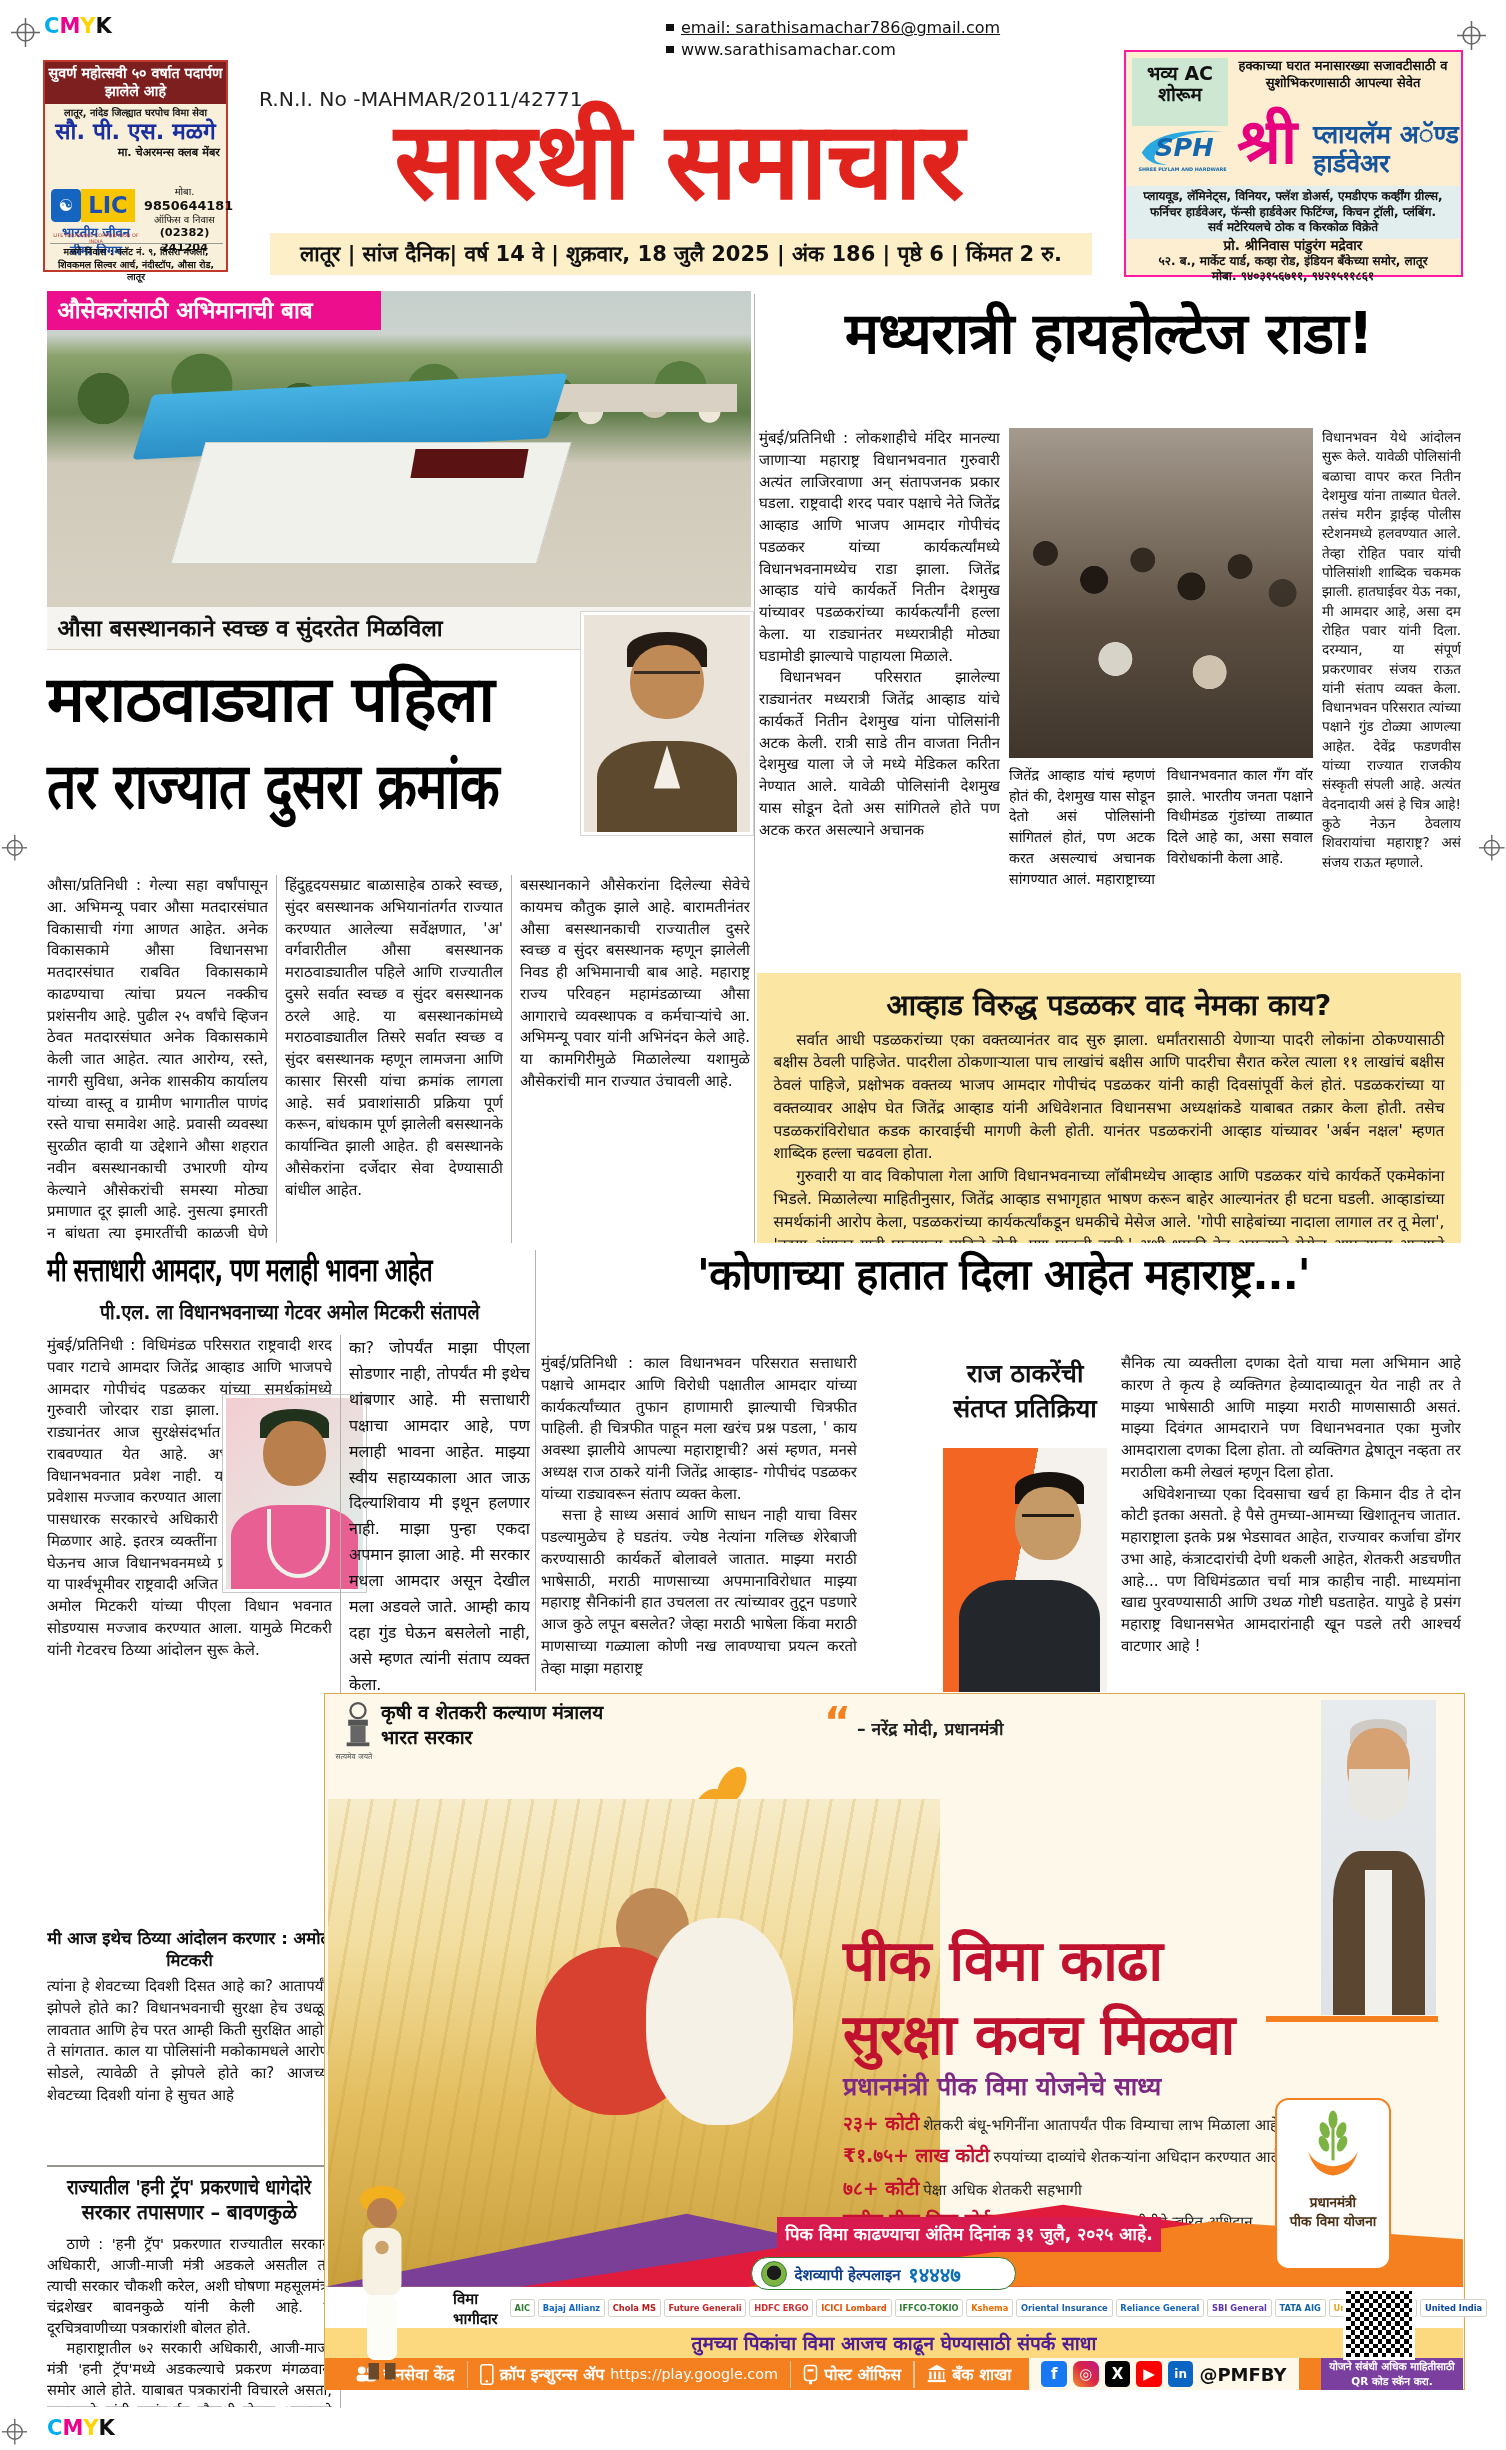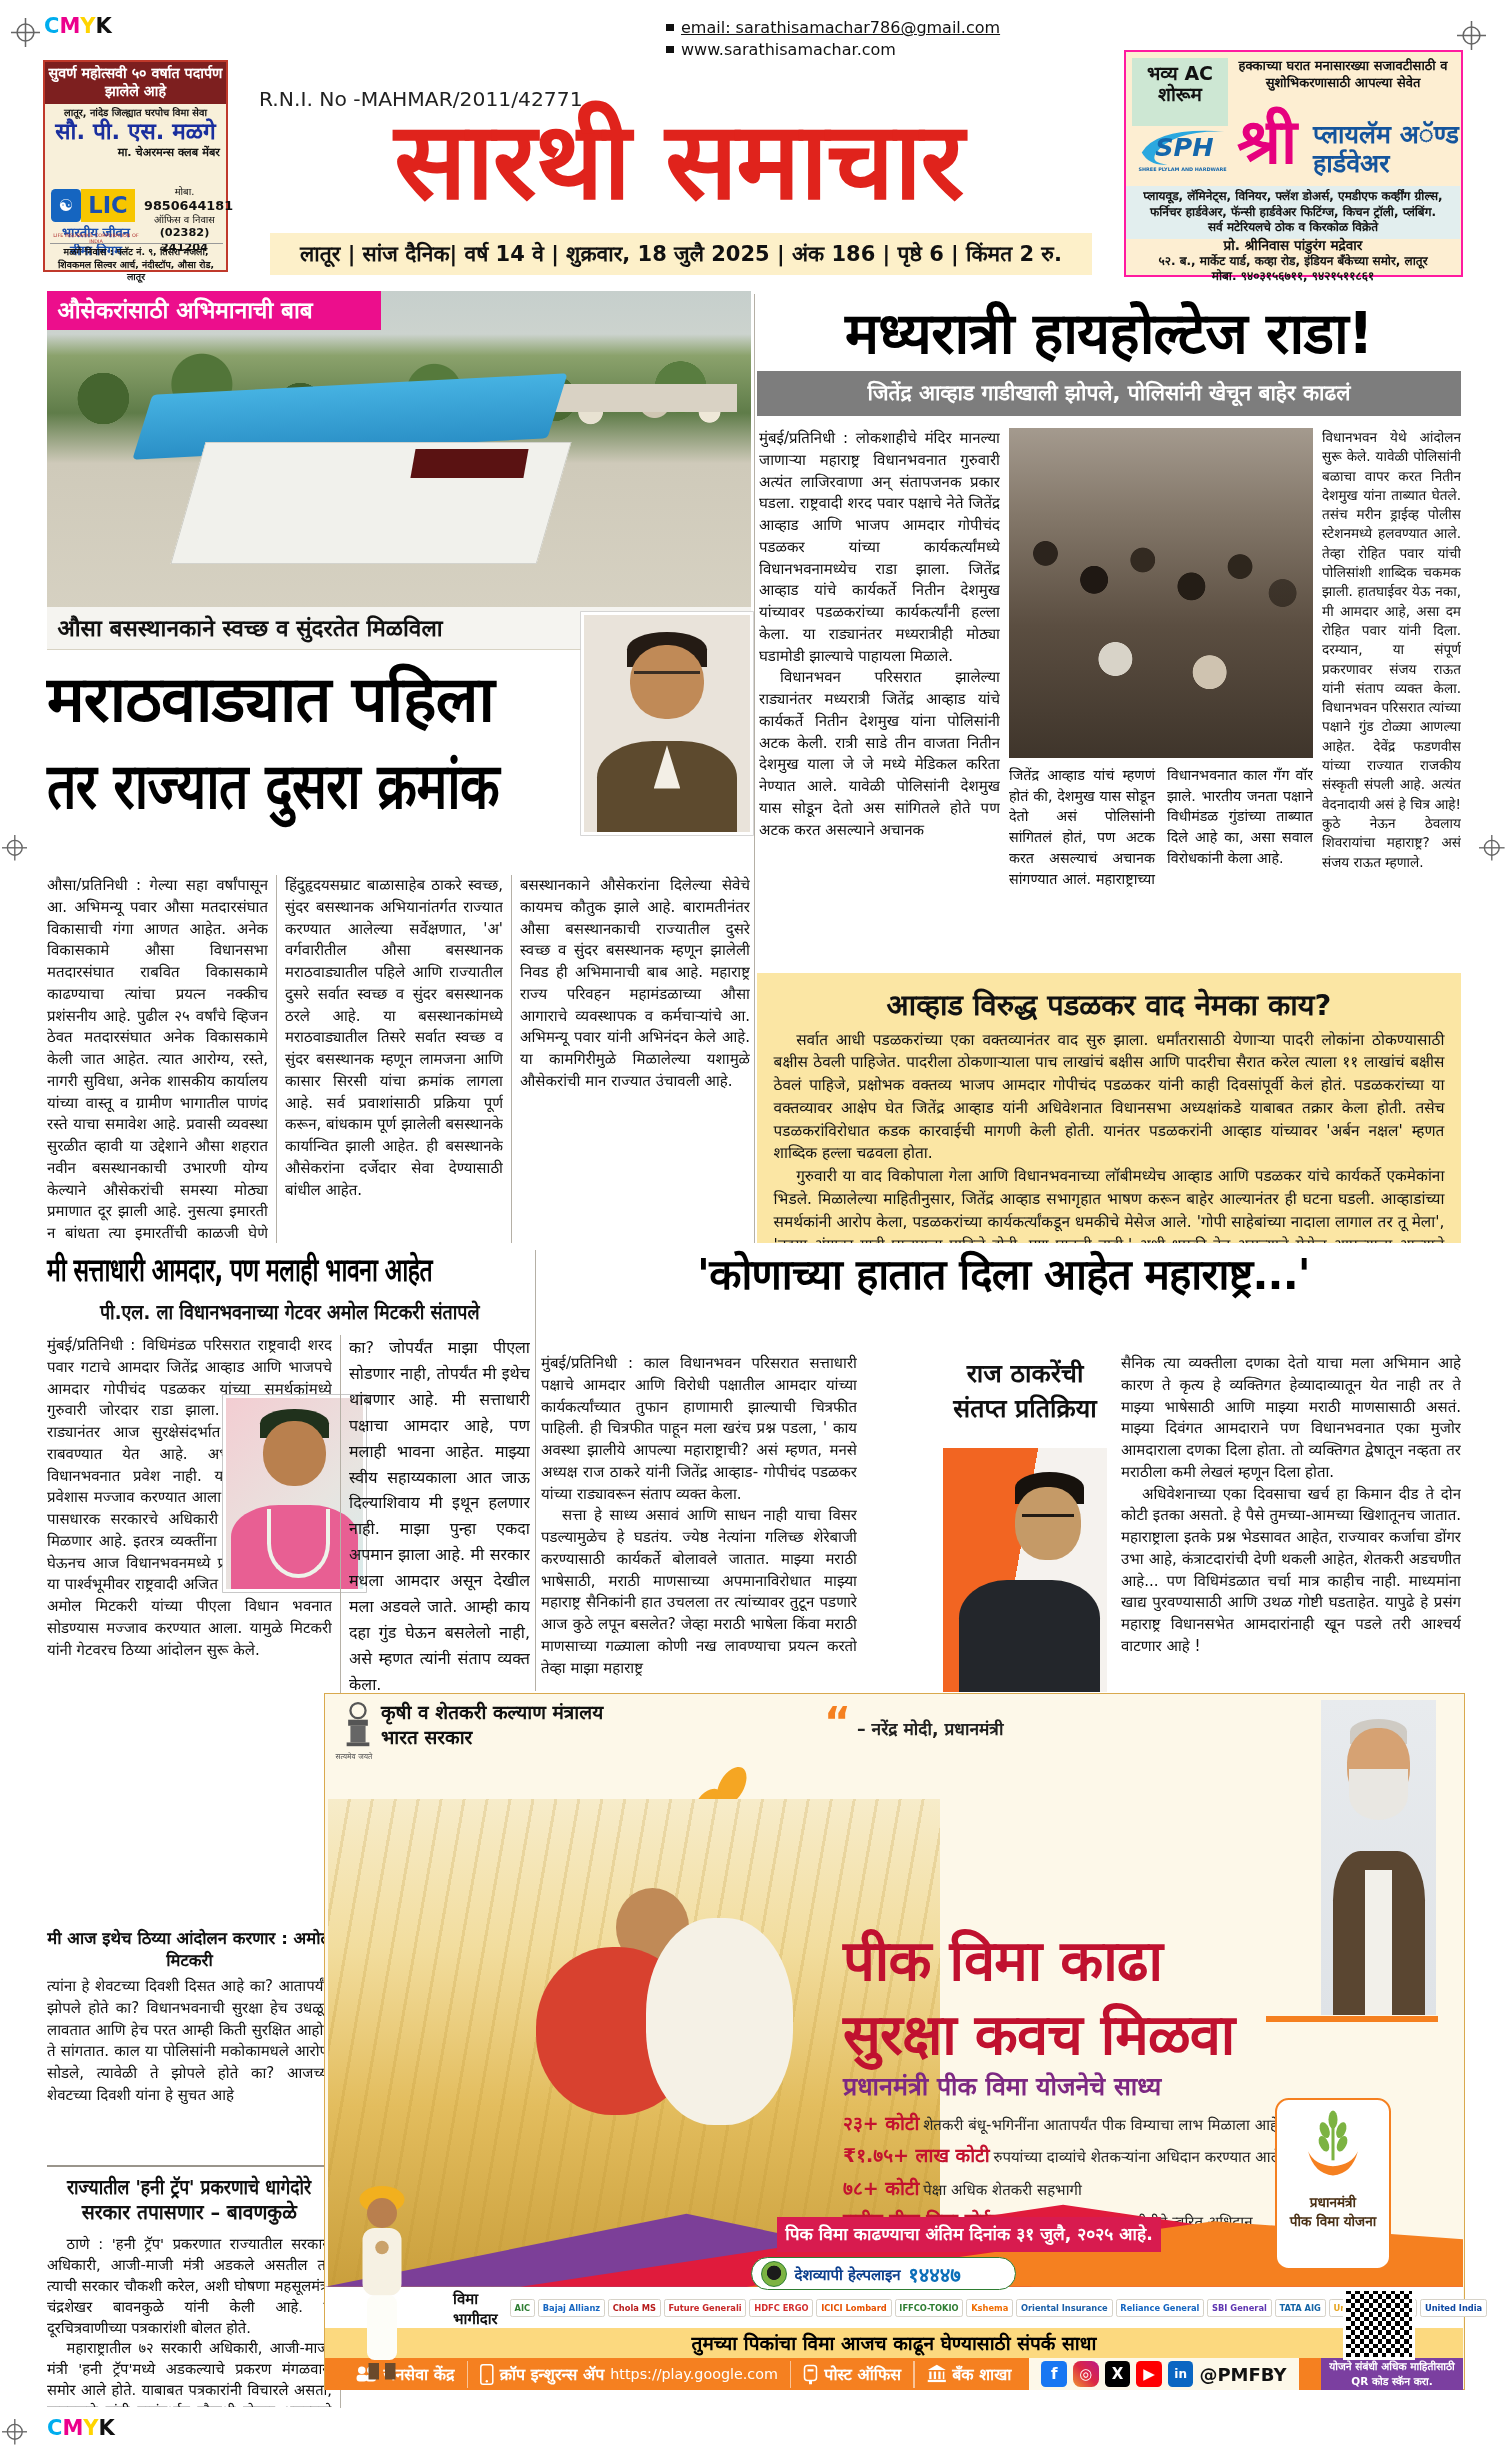--- a/index.html
+++ b/index.html
@@ -201,21 +201,20 @@
   </div>
   <div class="abs body-txt j clip" style="left:47px;top:875px;width:221px;height:368px;">औसा/प्रतिनिधी : गेल्या सहा वर्षांपासून आ. अभिमन्यू पवार औसा मतदारसंघात विकासाची गंगा आणत आहेत. अनेक विकासकामे औसा विधानसभा मतदारसंघात राबवित विकासकामे काढण्याचा त्यांचा प्रयत्न नक्कीच प्रशंसनीय आहे. पुढील २५ वर्षांचे व्हिजन ठेवत मतदारसंघात अनेक विकासकामे केली जात आहेत. त्यात आरोग्य, रस्ते, नागरी सुविधा, अनेक शासकीय कार्यालय यांच्या वास्तू व ग्रामीण भागातील पाणंद रस्ते याचा समावेश आहे. प्रवासी व्यवस्था सुरळीत व्हावी या उद्देशाने औसा शहरात नवीन बसस्थानकाची उभारणी योग्य केल्याने औसेकरांची समस्या मोठ्या प्रमाणात दूर झाली आहे. नुसत्या इमारती न बांधता त्या इमारतींची काळजी घेणे महत्त्वाचे आहे.</div>
   <div class="abs vrule" style="left:276px;top:875px;height:368px;"></div>
   <div class="abs body-txt j clip" style="left:285px;top:875px;width:218px;height:368px;">हिंदुहृदयसम्राट बाळासाहेब ठाकरे स्वच्छ, सुंदर बसस्थानक अभियानांतर्गत राज्यात करण्यात आलेल्या सर्वेक्षणात, 'अ' वर्गवारीतील औसा बसस्थानक मराठवाड्यातील पहिले आणि राज्यातील दुसरे सर्वात स्वच्छ व सुंदर बसस्थानक ठरले आहे. या बसस्थानकांमध्ये मराठवाड्यातील तिसरे सर्वात स्वच्छ व सुंदर बसस्थानक म्हणून लामजना आणि कासार सिरसी यांचा क्रमांक लागला आहे. सर्व प्रवाशांसाठी प्रक्रिया पूर्ण करून, बांधकाम पूर्ण झालेली बसस्थानके कार्यान्वित झाली आहेत. ही बसस्थानके औसेकरांना दर्जेदार सेवा देण्यासाठी बांधील आहेत.</div>
   <div class="abs vrule" style="left:511px;top:875px;height:368px;"></div>
   <div class="abs body-txt j clip" style="left:520px;top:875px;width:230px;height:368px;">बसस्थानकाने औसेकरांना दिलेल्या सेवेचे कायमच कौतुक झाले आहे. बारामतीनंतर औसा बसस्थानकाची राज्यातील दुसरे स्वच्छ व सुंदर बसस्थानक म्हणून झालेली निवड ही अभिमानाची बाब आहे. महाराष्ट्र राज्य परिवहन महामंडळाच्या औसा आगाराचे व्यवस्थापक व कर्मचाऱ्यांचे आ. अभिमन्यू पवार यांनी अभिनंदन केले आहे. या कामगिरीमुळे मिळालेल्या यशामुळे औसेकरांची मान राज्यात उंचावली आहे.</div>
 
   <div class="abs vrule" style="left:754px;top:294px;height:949px;"></div>
 
   <div class="abs ctr hl" style="left:757px;top:292px;width:704px;font-size:57px;">मध्यरात्री हायहोल्टेज राडा!</div>
-  <div class="abs ctr b" style="left:757px;top:371px;width:704px;height:45px;background:#7d7d7d;color:#fff;font-size:21px;line-height:45px;">जितेंद्र आव्हाड गाडीखाली झोपले, पोलिसांनी खेचून बाहेर काढलं</div>
   <div class="abs body-txt j clip" style="left:759px;top:428px;width:241px;height:538px;">
     <div>मुंबई/प्रतिनिधी : लोकशाहीचे मंदिर मानल्या जाणाऱ्या महाराष्ट्र विधानभवनात गुरुवारी अत्यंत लाजिरवाणा अन् संतापजनक प्रकार घडला. राष्ट्रवादी शरद पवार पक्षाचे नेते जितेंद्र आव्हाड आणि भाजप आमदार गोपीचंद पडळकर यांच्या कार्यकर्त्यांमध्ये विधानभवनामध्येच राडा झाला. जितेंद्र आव्हाड यांचे कार्यकर्ते नितीन देशमुख यांच्यावर पडळकरांच्या कार्यकर्त्यांनी हल्ला केला. या राड्यानंतर मध्यरात्रीही मोठ्या घडामोडी झाल्याचे पाहायला मिळाले.</div>
     <div style="text-indent:21px;">विधानभवन परिसरात झालेल्या राड्यानंतर मध्यरात्री जितेंद्र आव्हाड यांचे कार्यकर्ते नितीन देशमुख यांना पोलिसांनी अटक केली. रात्री साडे तीन वाजता नितीन देशमुख याला जे जे मध्ये मेडिकल करिता नेण्यात आले. यावेळी पोलिसांनी देशमुख यास सोडून देतो अस सांगितले होते पण अटक करत असल्याने अचानक</div>
   </div>
   <div class="abs photo crowd" style="left:1009px;top:428px;width:304px;height:330px;"></div>
   <div class="abs j clip" style="left:1009px;top:765px;width:304px;height:200px;column-count:2;column-gap:12px;font-size:14.3px;line-height:1.45;">जितेंद्र आव्हाड यांचं म्हणणं होतं की, देशमुख यास सोडून देतो असं पोलिसांनी सांगितलं होतं, पण अटक करत असल्याचं अचानक सांगण्यात आलं. महाराष्ट्राच्या विधानभवनात काल गँग वॉर झाले. भारतीय जनता पक्षाने विधीमंडळ गुंडांच्या ताब्यात दिले आहे का, असा सवाल विरोधकांनी केला आहे.</div>
   <div class="abs j clip" style="left:1322px;top:428px;width:139px;height:538px;font-size:13.6px;line-height:1.42;">विधानभवन येथे आंदोलन सुरू केले. यावेळी पोलिसांनी बळाचा वापर करत नितीन देशमुख यांना ताब्यात घेतले. तसंच मरीन ड्राईव्ह पोलीस स्टेशनमध्ये हलवण्यात आले. तेव्हा रोहित पवार यांची पोलिसांशी शाब्दिक चकमक झाली. हातघाईवर येऊ नका, मी आमदार आहे, असा दम रोहित पवार यांनी दिला. दरम्यान, या संपूर्ण प्रकरणावर संजय राऊत यांनी संताप व्यक्त केला. विधानभवन परिसरात त्यांच्या पक्षाने गुंड टोळ्या आणल्या आहेत. देवेंद्र फडणवीस यांच्या राज्यात राजकीय संस्कृती संपली आहे. अत्यंत वेदनादायी असं हे चित्र आहे! कुठे नेऊन ठेवलाय शिवरायांचा महाराष्ट्र? असं संजय राऊत म्हणाले.</div>
 
   <div class="abs clip" style="left:757px;top:973px;width:704px;height:270px;background:#fbe6a4;box-sizing:border-box;padding:10.5px 16.6px;">
     <div class="ctr b" style="font-size:29px;margin-bottom:6px;">आव्हाड विरुद्ध पडळकर वाद नेमका काय?</div>
@@ -382,21 +381,21 @@
       <span class="chip" style="color:#1a5fa8">Oriental Insurance</span>
       <span class="chip" style="color:#1565c0">Reliance General</span>
       <span class="chip" style="color:#5e35b1">SBI General</span>
       <span class="chip" style="color:#1464a5">TATA AIG</span>
       <span class="chip" style="color:#e6a31e">Universal Sompo</span>
       <span class="chip" style="color:#0d47a1">United India</span>
     </div>
 
     <div class="abs qr" style="left:1021px;top:597px;width:66px;height:66px;z-index:4;"></div>
 
-    <div class="abs ctr b" style="left:0px;top:634px;width:1138px;height:30px;background:#fcd97f;font-size:19px;line-height:30px;color:#000000;">तुमच्या पिकांचा विमा आजच काढून घेण्यासाठी संपर्क साधा</div>
+    <div class="abs ctr b" style="left:0px;top:634px;width:1138px;height:30px;background:#fcd97f;font-size:19px;line-height:30px;color:#4c1d95;">तुमच्या पिकांचा विमा आजच काढून घेण्यासाठी संपर्क साधा</div>
 
     <div class="abs" style="left:0px;top:664px;width:1138px;height:32px;background:#f58020;display:flex;align-items:center;padding-left:30px;box-sizing:border-box;">
       <div class="chan">
         <svg width="22.6" height="18" viewBox="0 0 30 24" fill="#fff">
             <circle cx="9" cy="7" r="5"></circle>
             <circle cx="21" cy="7" r="5"></circle>
             <rect x="2" y="13" width="14" height="9" rx="4"></rect>
             <rect x="14" y="13" width="14" height="9" rx="4"></rect>
           </svg>
         <span>जनसेवा केंद्र</span>

